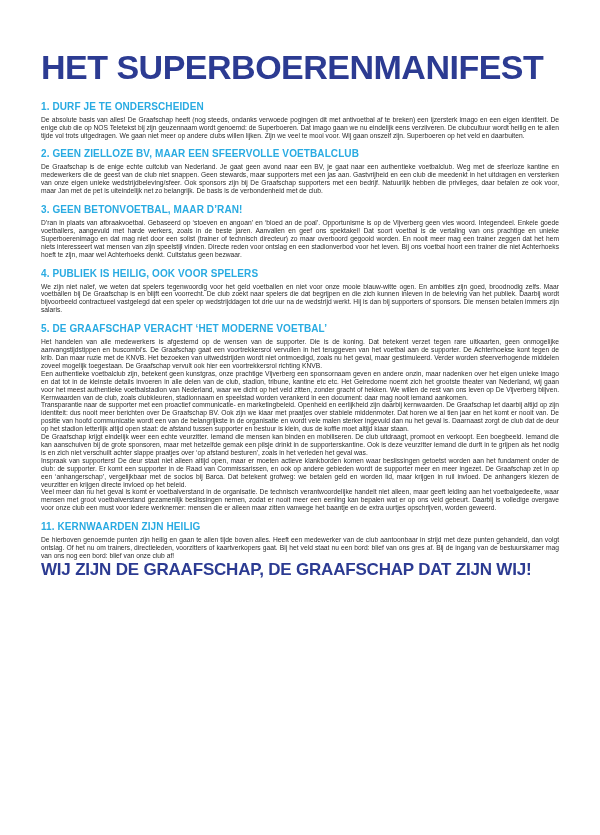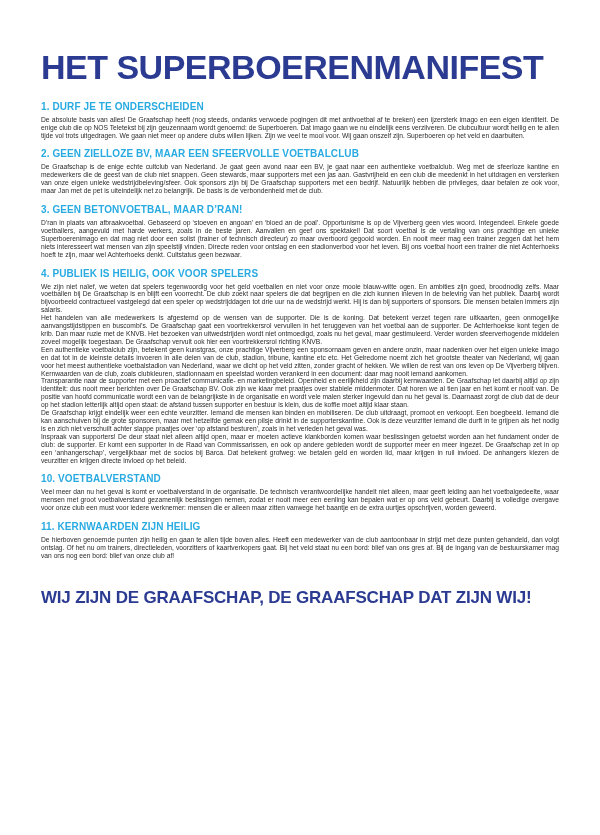--- a/index.html
+++ b/index.html
@@ -39,21 +39,21 @@
     line-height: 7.9px;
     text-align: justify;
     margin: 0;
   }
   .closing-slogan {
     color: #2c3b92;
     font-size: 17px;
     font-weight: 700;
     letter-spacing: -0.2px;
     white-space: nowrap;
-    margin-top: 28px;
+    margin-top: 0;
   }
 </style>
 </head>
 <body>
 
 <div class="page">
 
   <h1 class="doc-title">HET SUPERBOERENMANIFEST</h1>
 
   <section class="manifest-section">
@@ -70,41 +70,41 @@
     <h2>3. GEEN BETONVOETBAL, MAAR D’RAN!</h2>
     <p>D’ran in plaats van afbraakvoetbal. Gebaseerd op ‘stoeven en angoan’ en ‘bloed an de poal’. Opportunisme is op de Vijverberg geen vies woord. Integendeel. Enkele goede voetballers, aangevuld met harde werkers, zoals in de beste jaren. Aanvallen en geef ons spektakel! Dat soort voetbal is de vertaling van ons prachtige en unieke Superboerenimago en dat mag niet door een solist (trainer of technisch directeur) zo maar overboord gegooid worden. En nooit meer mag een trainer zeggen dat het hem niets interesseert wat mensen van zijn speelstijl vinden. Directe reden voor ontslag en een stadionverbod voor het leven. Bij ons voetbal hoort een trainer die niet Achterhoeks hoeft te zijn, maar wel Achterhoeks denkt. Cultstatus geen bezwaar.</p>
   </section>
 
   <section class="manifest-section">
     <h2>4. PUBLIEK IS HEILIG, OOK VOOR SPELERS</h2>
     <p>We zijn niet naïef, we weten dat spelers tegenwoordig voor het geld voetballen en niet voor onze mooie blauw-witte ogen. En ambities zijn goed, broodnodig zelfs. Maar voetballen bij De Graafschap is en blijft een voorrecht. De club zoekt naar spelers die dat begrijpen en die zich kunnen inleven in de beleving van het publiek. Daarbij wordt bijvoorbeeld contractueel vastgelegd dat een speler op wedstrijddagen tot drie uur na de wedstrijd werkt. Hij is dan bij supporters of sponsors. Die mensen betalen immers zijn salaris.</p>
   </section>
 
   <section class="manifest-section">
+    <h2>5. DE GRAAFSCHAP VERACHT ‘HET MODERNE VOETBAL’</h2>
     <p>Het handelen van alle medewerkers is afgestemd op de wensen van de supporter. Die is de koning. Dat betekent verzet tegen rare uitkaarten, geen onmogelijke aanvangstijdstippen en buscombi’s. De Graafschap gaat een voortrekkersrol vervullen in het teruggeven van het voetbal aan de supporter. De Achterhoekse kont tegen de krib. Dan maar ruzie met de KNVB. Het bezoeken van uitwedstrijden wordt niet ontmoedigd, zoals nu het geval, maar gestimuleerd. Verder worden sfeerverhogende middelen zoveel mogelijk toegestaan. De Graafschap vervult ook hier een voortrekkersrol richting KNVB.</p>
   </section>
 
   <section class="manifest-section">
     <p>Een authentieke voetbalclub zijn, betekent geen kunstgras, onze prachtige Vijverberg een sponsornaam geven en andere onzin, maar nadenken over het eigen unieke imago en dat tot in de kleinste details invoeren in alle delen van de club, stadion, tribune, kantine etc etc. Het Gelredome noemt zich het grootste theater van Nederland, wij gaan voor het meest authentieke voetbalstadion van Nederland, waar we dicht op het veld zitten, zonder gracht of hekken. We willen de rest van ons leven op De Vijverberg blijven. Kernwaarden van de club, zoals clubkleuren, stadionnaam en speelstad worden verankerd in een document: daar mag nooit iemand aankomen.</p>
   </section>
 
   <section class="manifest-section">
     <p>Transparantie naar de supporter met een proactief communicatie- en marketingbeleid. Openheid en eerlijkheid zijn daarbij kernwaarden. De Graafschap let daarbij altijd op zijn identiteit: dus nooit meer berichten over De Graafschap BV. Ook zijn we klaar met praatjes over stabiele middenmoter. Dat horen we al tien jaar en het komt er nooit van. De positie van hoofd communicatie wordt een van de belangrijkste in de organisatie en wordt vele malen sterker ingevuld dan nu het geval is. Daarnaast zorgt de club dat de deur op het stadion letterlijk altijd open staat: de afstand tussen supporter en bestuur is klein, dus de koffie moet altijd klaar staan.</p>
   </section>
 
   <section class="manifest-section">
     <p>De Graafschap krijgt eindelijk weer een echte veurzitter. Iemand die mensen kan binden en mobiliseren. De club uitdraagt, promoot en verkoopt. Een boegbeeld. Iemand die kan aanschuiven bij de grote sponsoren, maar met hetzelfde gemak een pilsje drinkt in de supporterskantine. Ook is deze veurzitter iemand die durft in te grijpen als het nodig is en zich niet verschuilt achter slappe praatjes over ‘op afstand besturen’, zoals in het verleden het geval was.</p>
   </section>
 
   <section class="manifest-section">
     <p>Inspraak van supporters! De deur staat niet alleen altijd open, maar er moeten actieve klankborden komen waar beslissingen getoetst worden aan het fundament onder de club: de supporter. Er komt een supporter in de Raad van Commissarissen, en ook op andere gebieden wordt de supporter meer en meer ingezet. De Graafschap zet in op een ‘anhangerschap’, vergelijkbaar met de socios bij Barca. Dat betekent grofweg: we betalen geld en worden lid, maar krijgen in ruil invloed. De anhangers kiezen de veurzitter en krijgen directe invloed op het beleid.</p>
   </section>
 
   <section class="manifest-section">
-    <h2>10. VOETBALVERSTAND</h2>
     <p>Veel meer dan nu het geval is komt er voetbalverstand in de organisatie. De technisch verantwoordelijke handelt niet alleen, maar geeft leiding aan het voetbalgedeelte, waar mensen met groot voetbalverstand gezamenlijk beslissingen nemen, zodat er nooit meer een eenling kan bepalen wat er op ons veld gebeurt. Daarbij is volledige overgave voor onze club een must voor iedere werknemer: mensen die er alleen maar zitten vanwege het baantje en de extra uurtjes opschrijven, worden geweerd.</p>
   </section>
 
   <section class="manifest-section">
     <h2>11. KERNWAARDEN ZIJN HEILIG</h2>
     <p>De hierboven genoemde punten zijn heilig en gaan te allen tijde boven alles. Heeft een medewerker van de club aantoonbaar in strijd met deze punten gehandeld, dan volgt ontslag. Of het nu om trainers, directieleden, voorzitters of kaartverkopers gaat. Bij het veld staat nu een bord: blief van ons gres af. Bij de ingang van de bestuurskamer mag van ons nog een bord: blief van onze club af!</p>
   </section>
 
   <div class="closing-slogan">WIJ ZIJN DE GRAAFSCHAP, DE GRAAFSCHAP DAT ZIJN WIJ!</div>
 

